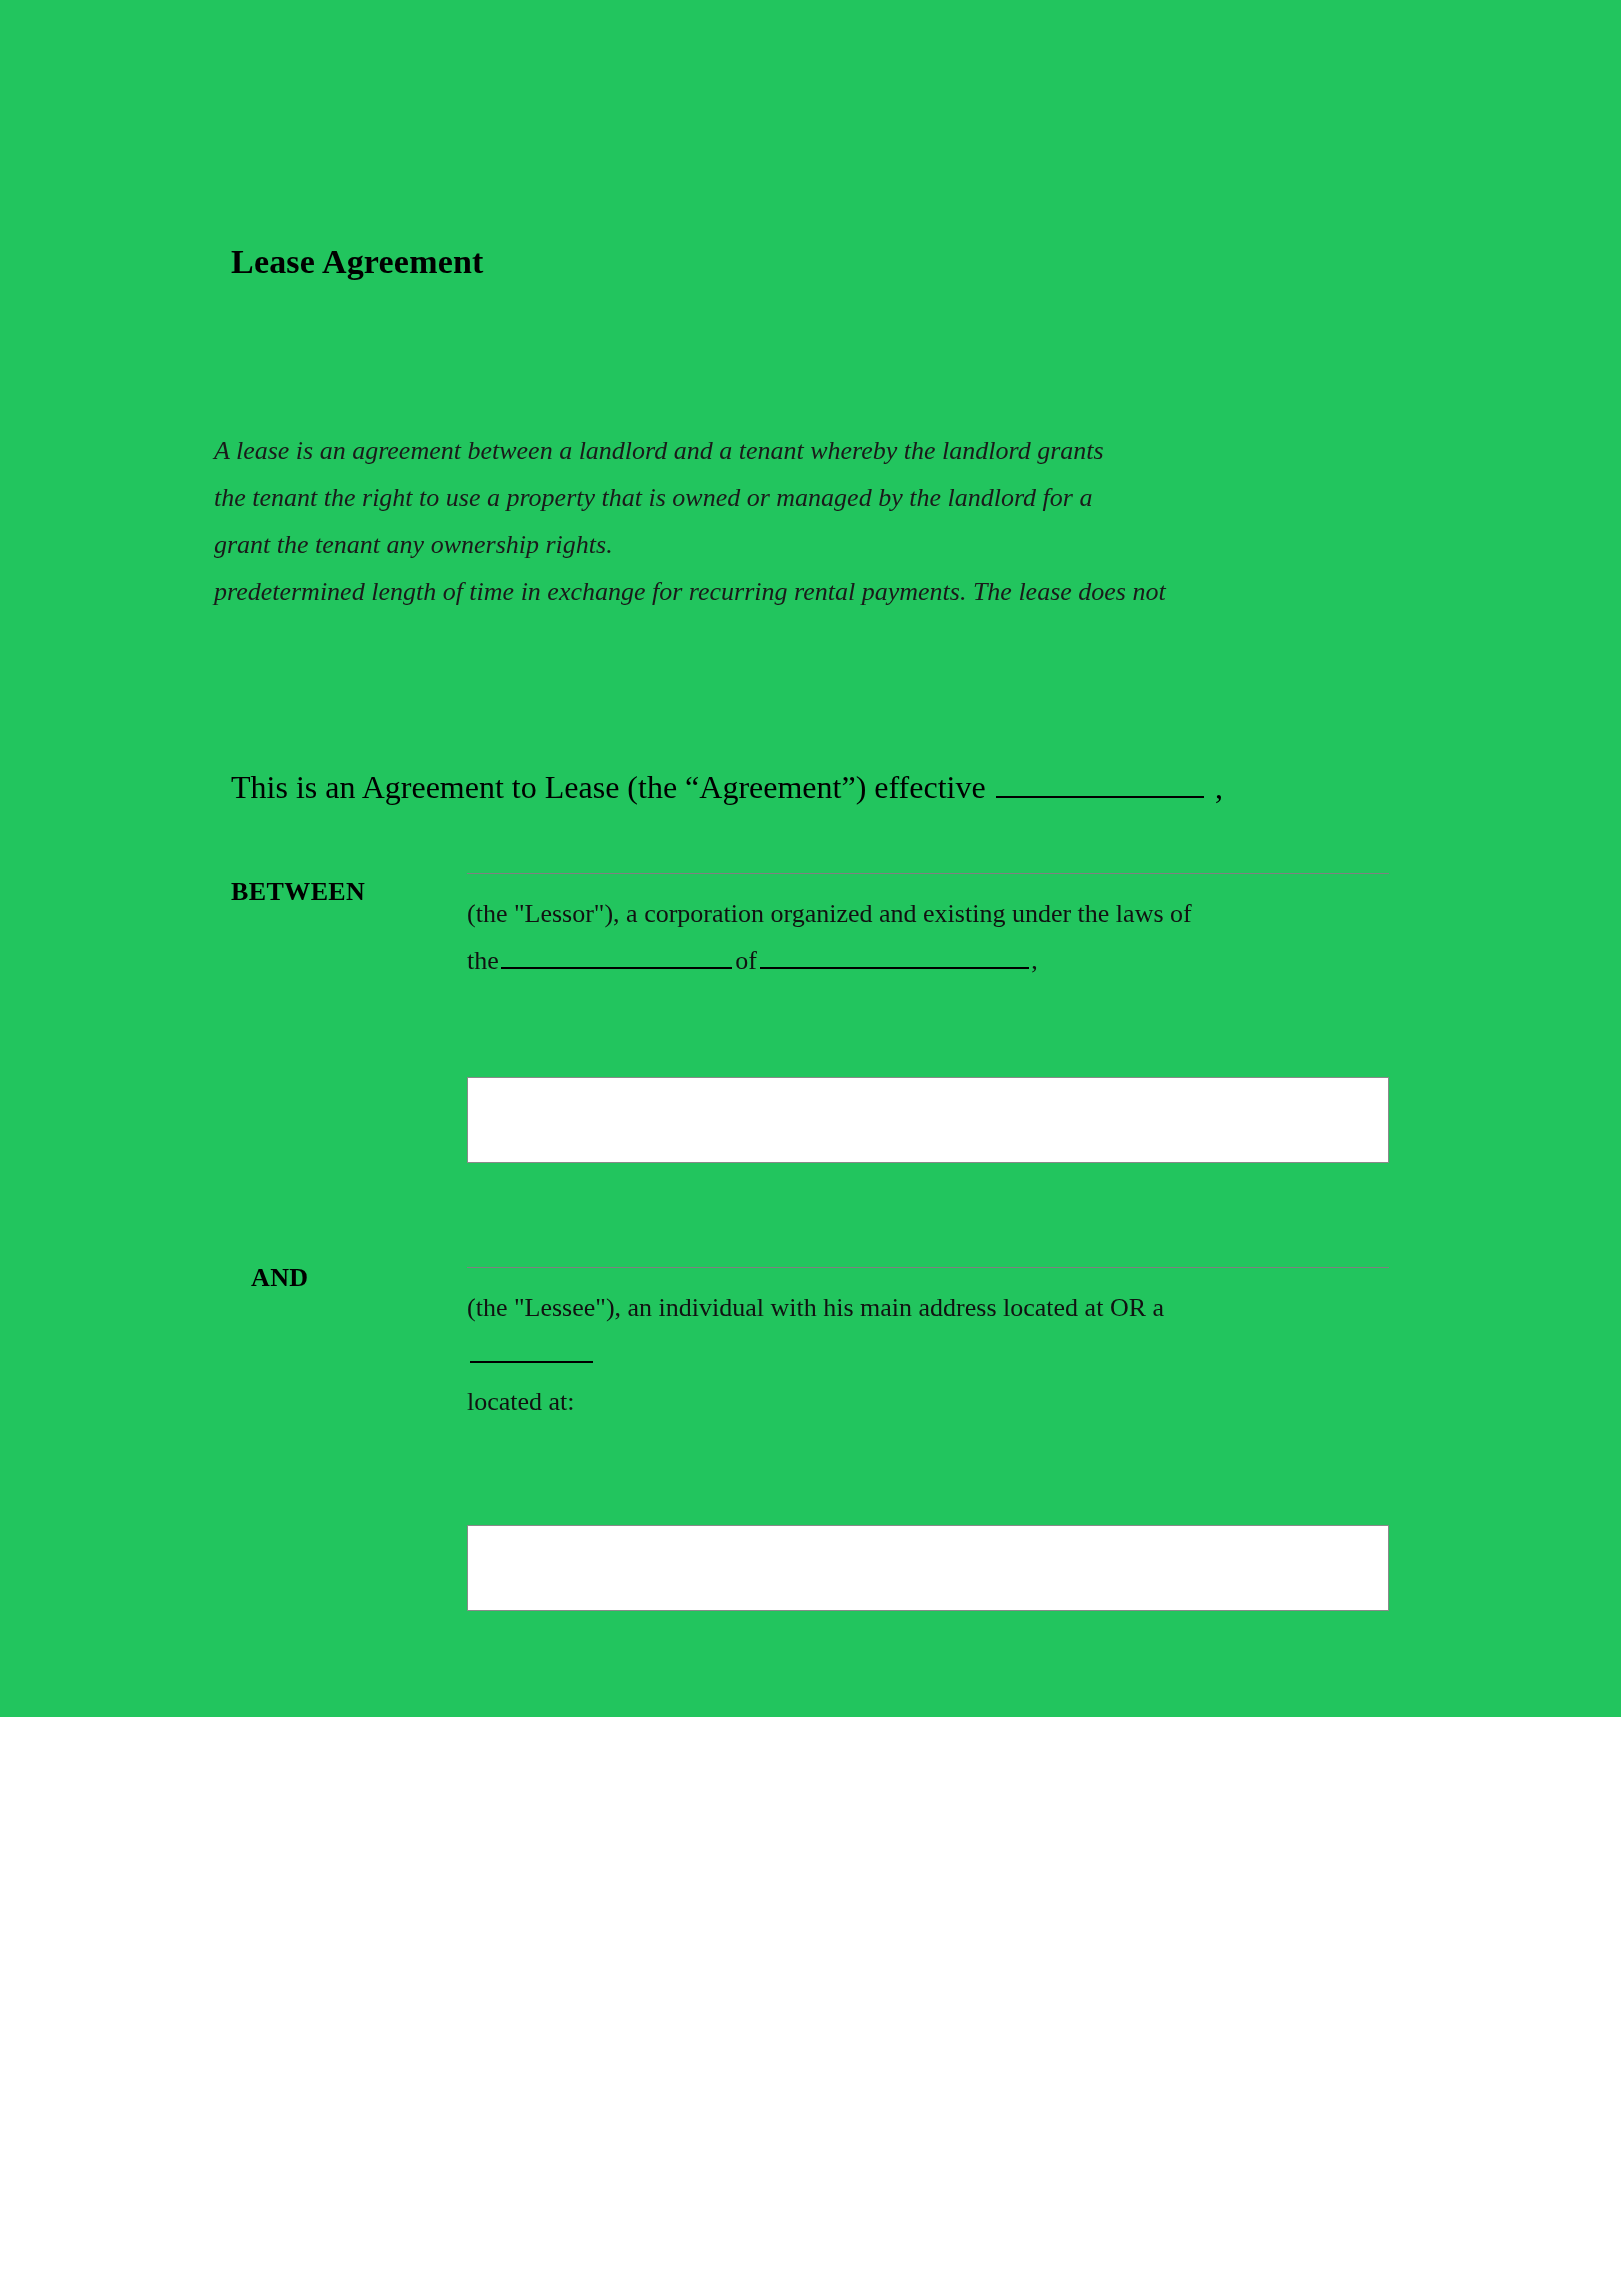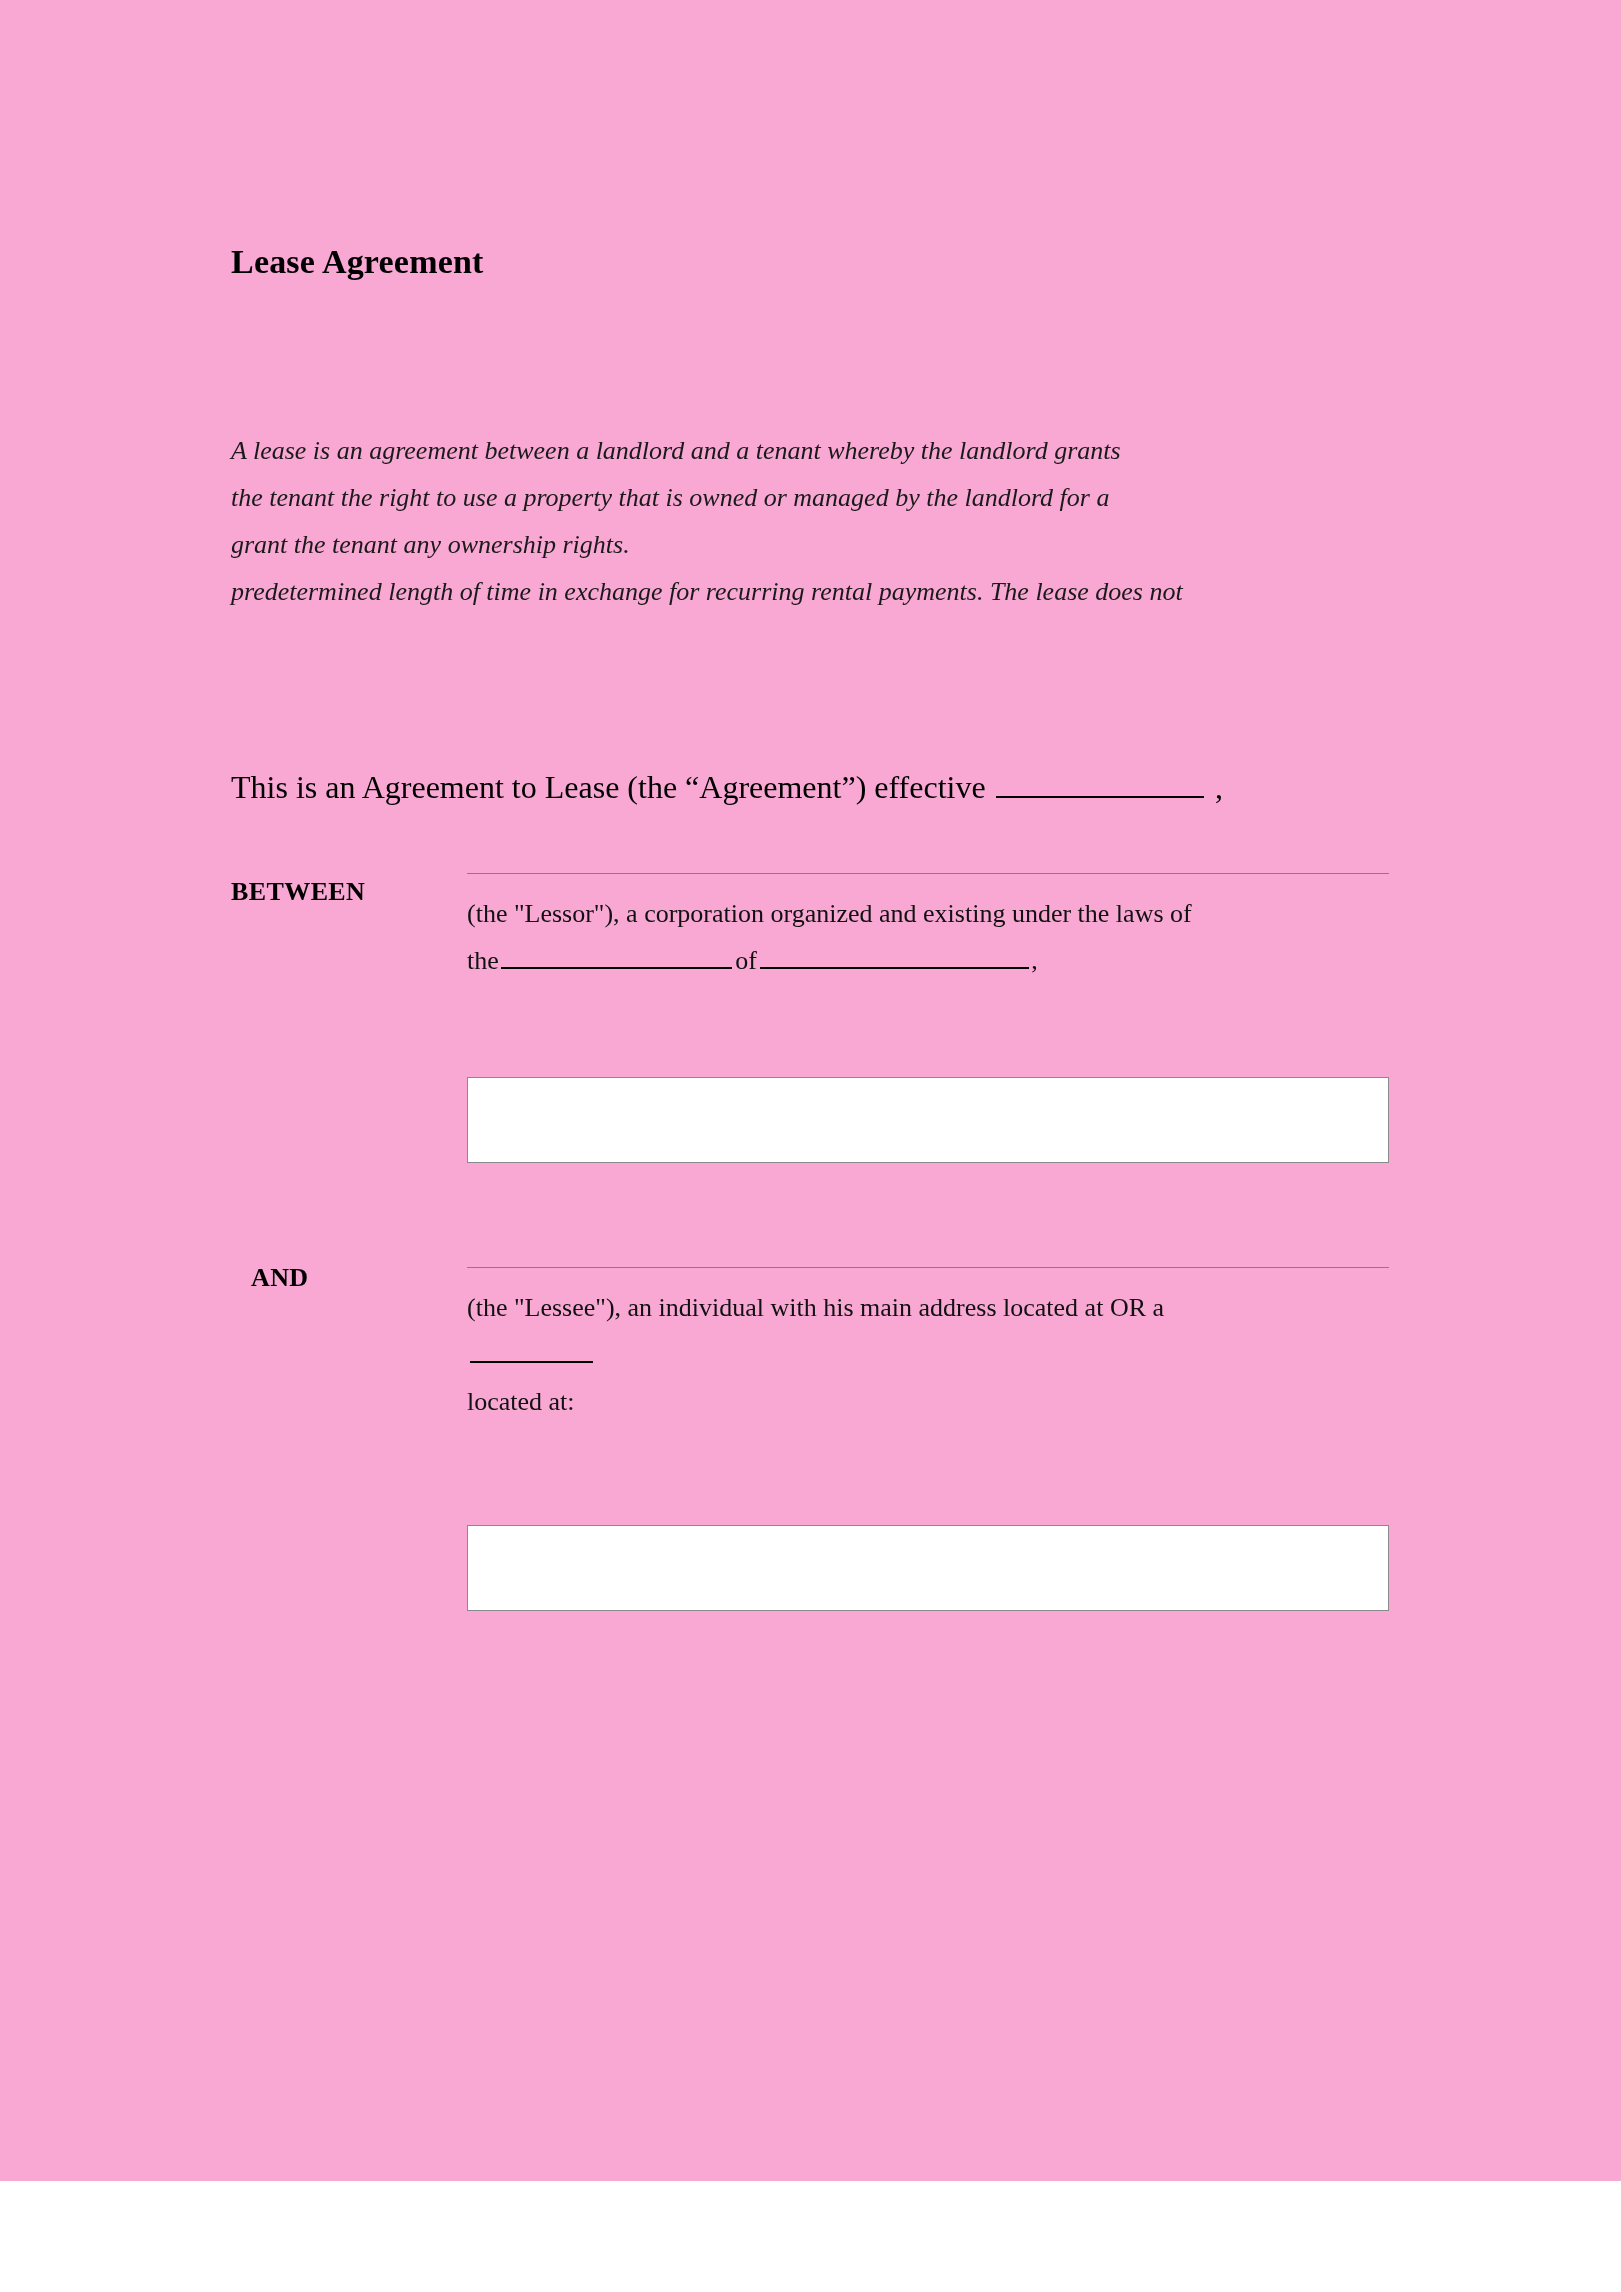--- a/index.html
+++ b/index.html
@@ -15,40 +15,40 @@
     font-family: "Liberation Serif", "DejaVu Serif", serif;
     color: #000000;
     overflow: hidden;
   }
 
   .page {
     position: absolute;
     left: 0;
     top: 0;
     width: 1622px;
-    height: 2181px;
-    background: #f9a8d4;
+    height: 1717px;
+    background: #22c55e;
   }
 
   
   .doc-title {
     position: absolute;
     left: 231px;
     top: 219px;
     font-size: 34px;
     font-weight: bold;
     letter-spacing: 0.2px;
     line-height: 1.2;
     white-space: nowrap;
   }
 
   
   .intro {
     position: absolute;
-    left: 231px;
+    left: 214px;
     top: 427px;
     width: 1164px;
     font-style: italic;
     font-size: 26px;
     line-height: 47px;
     color: #1a1a1a;
   }
   .intro .ln { display: block; white-space: nowrap; }
 
   

